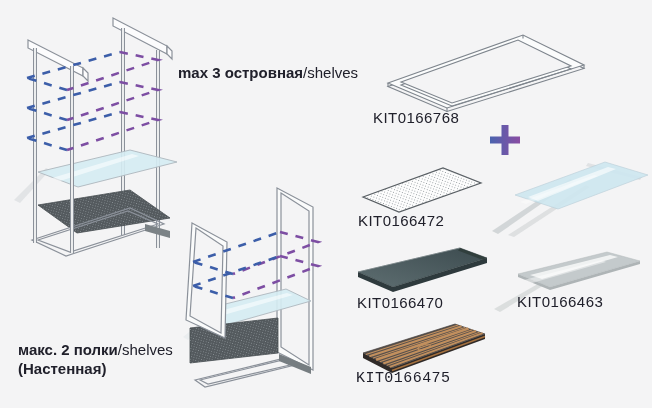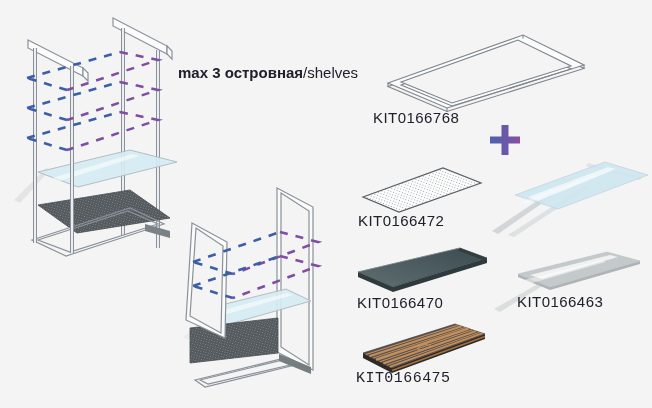--- a/index.html
+++ b/index.html
@@ -234,14 +234,18 @@
 
   <div class="kit-label" style="left:373px;top:109px;">KIT0166768</div>
   <div class="kit-label" style="left:358px;top:212px;">KIT0166472</div>
   <div class="kit-label" style="left:357px;top:294px;">KIT0166470</div>
   <div class="kit-label" style="left:517px;top:293px;">KIT0166463</div>
   <div class="kit-label" style="left:356px;top:370px;font-family:Liberation Mono, monospace;">KIT0166475</div>
 
   <div class="note" style="left:178px;top:63px;">
     <span class="strong">max 3 островная</span><span class="light">/shelves</span>
   </div>
+  <div class="note" style="left:18px;top:340px;">
+    <span class="strong">макс. 2 полки</span><span class="light">/shelves</span>
+    <span class="caption">(Настенная)</span>
+  </div>
 
 </div>
 
 </body></html>

